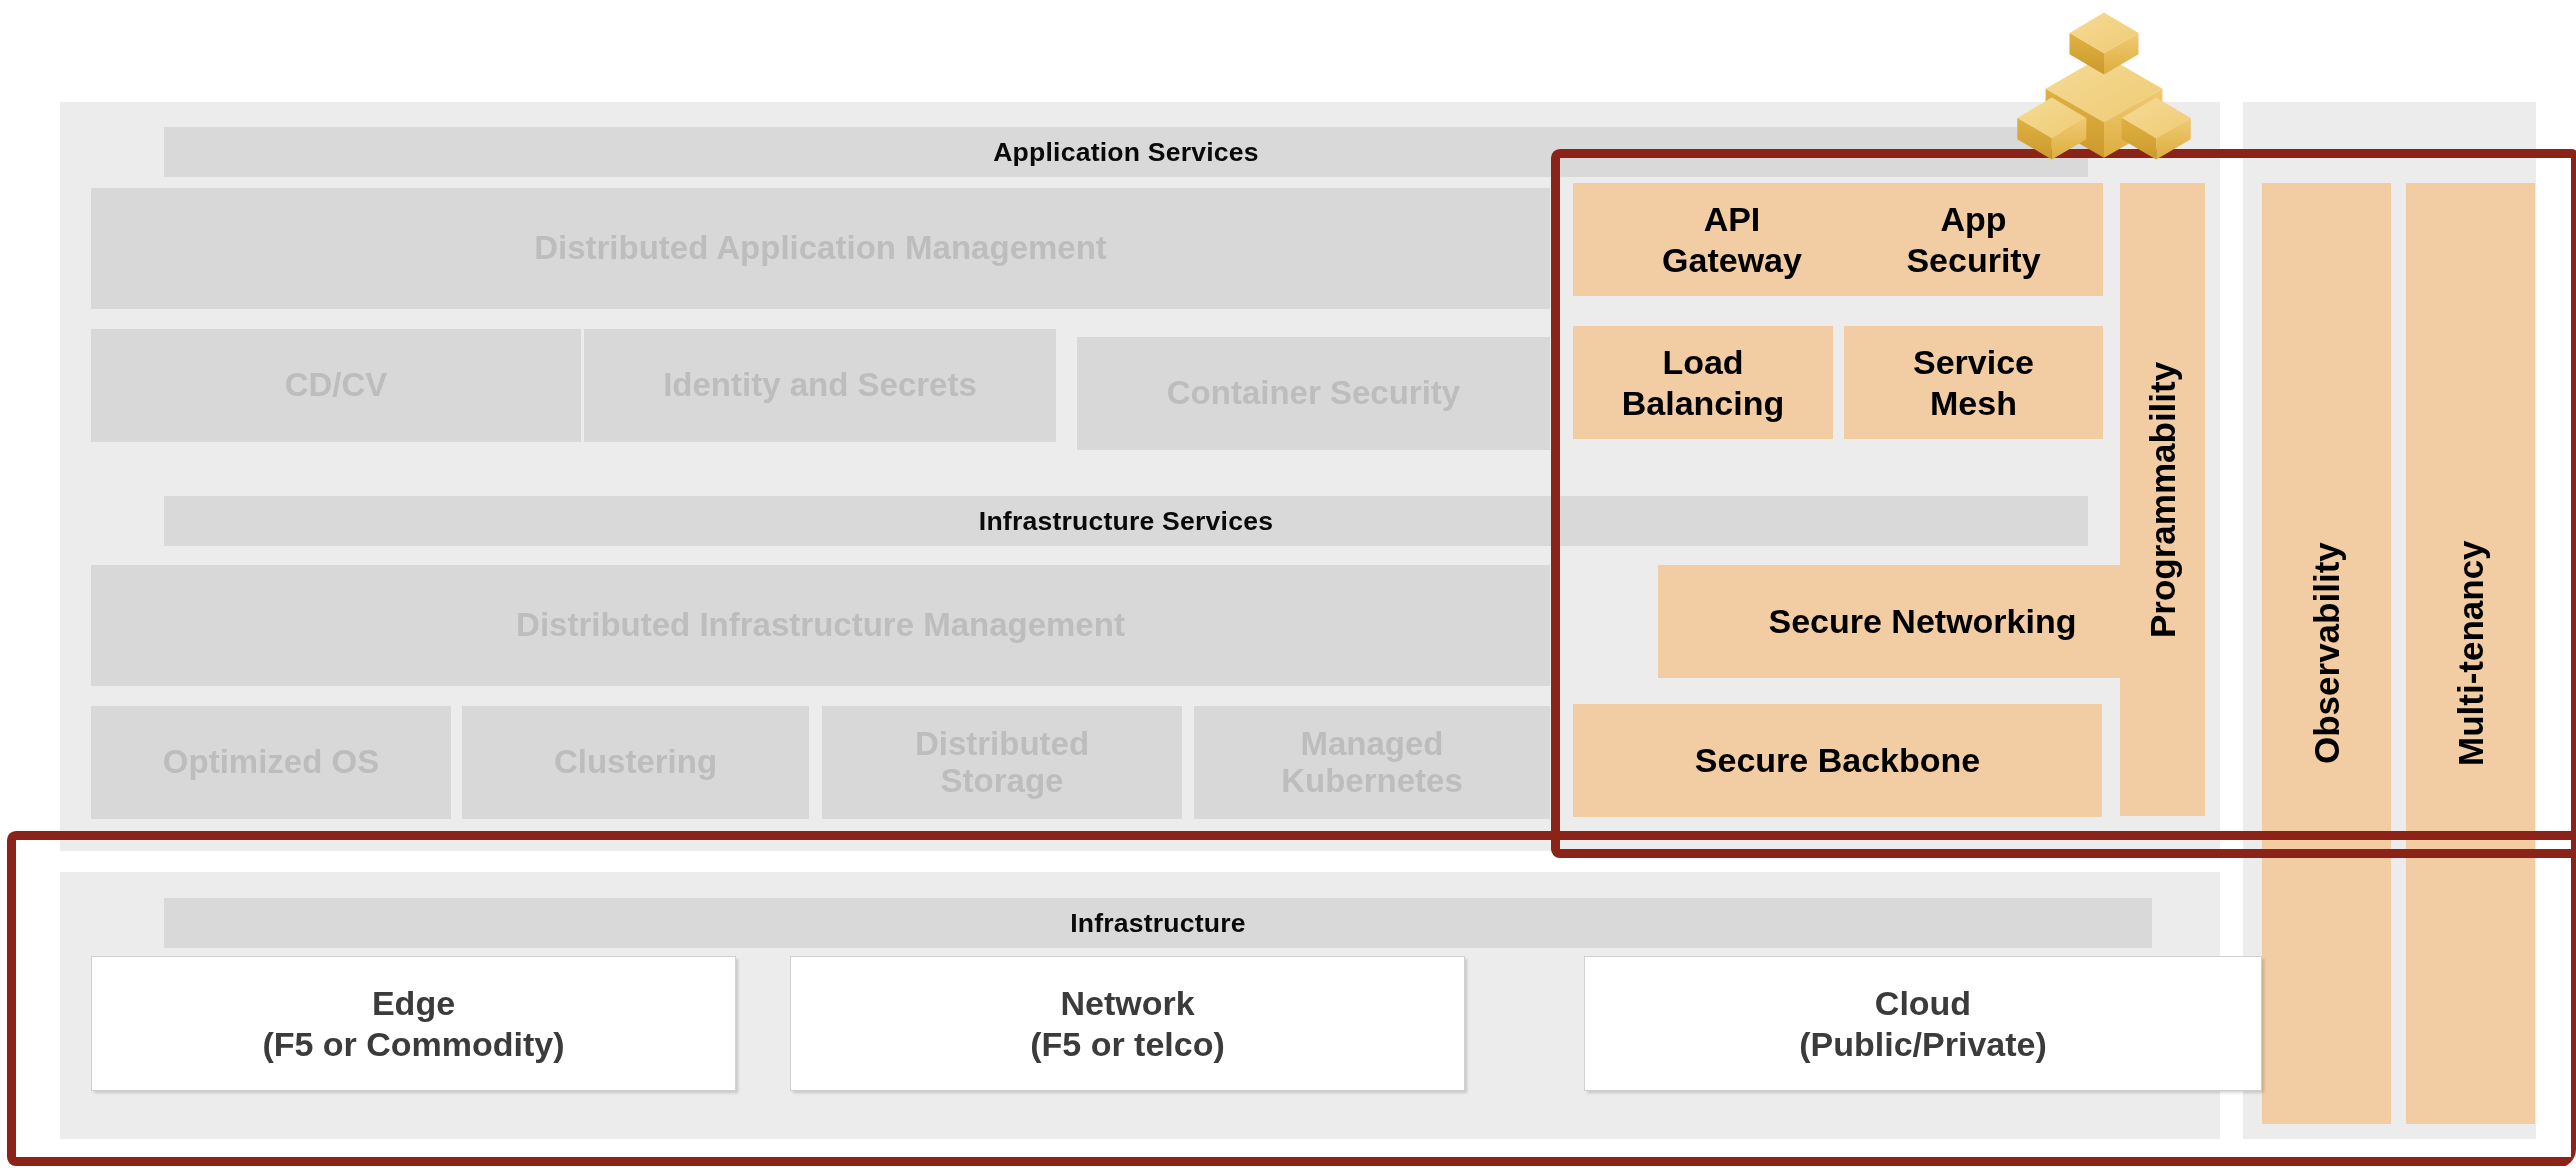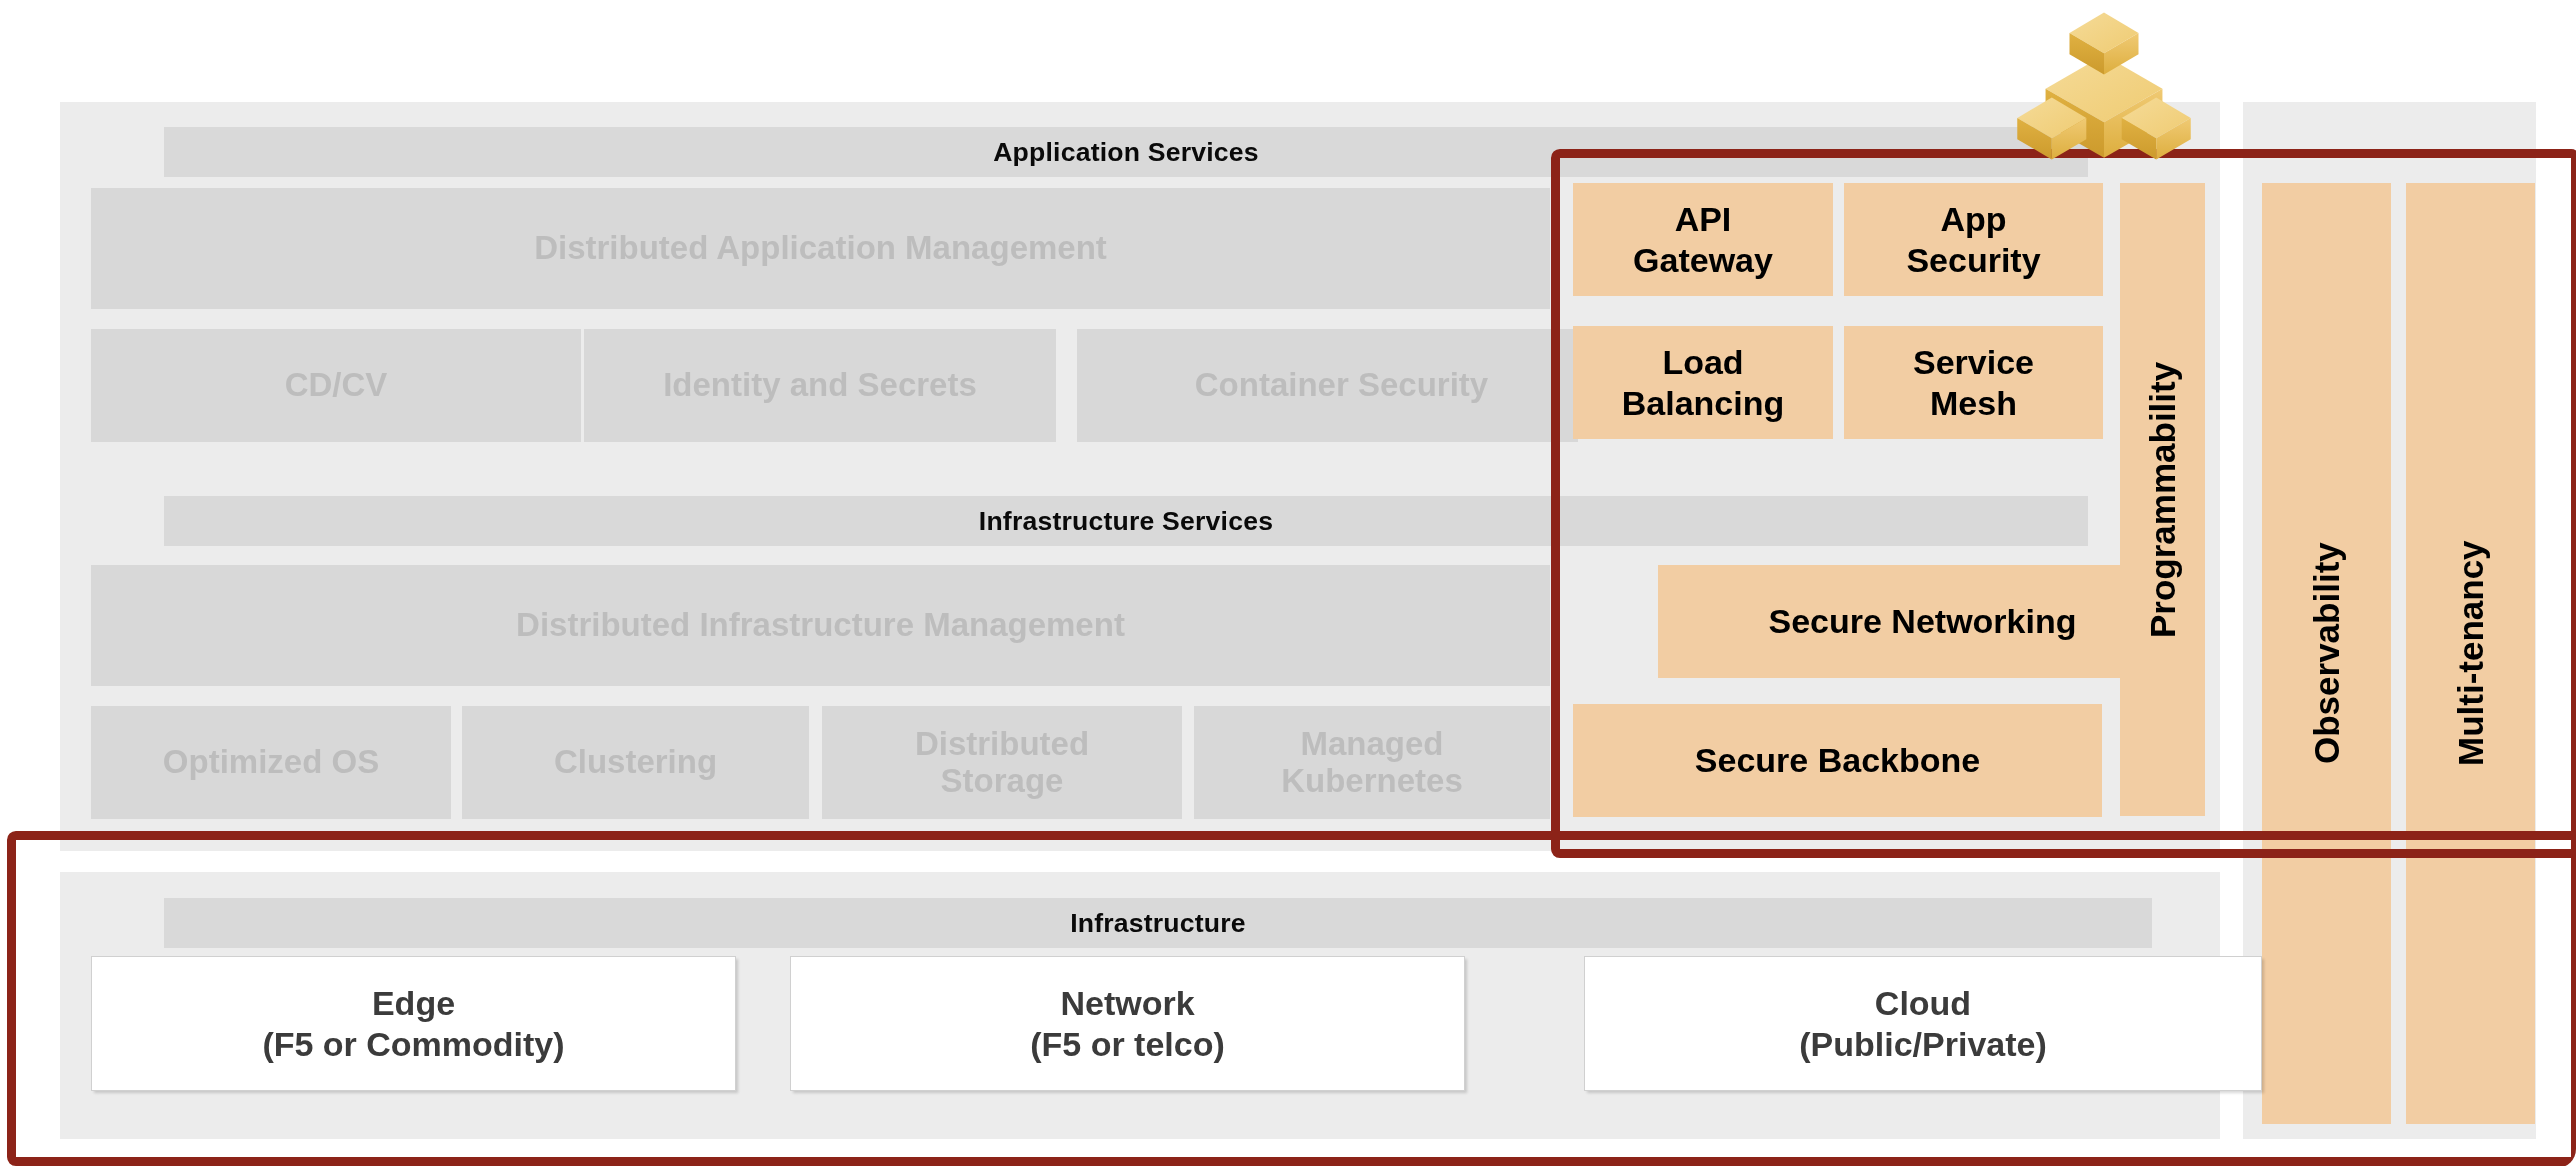--- a/index.html
+++ b/index.html
@@ -110,21 +110,21 @@
   <div class="grey-box" style="left:91px; top:188px; width:1459px; height:121px;">
     <span>Distributed Application Management</span>
   </div>
 
   <div class="grey-box" style="left:91px; top:329px; width:490px; height:113px;">
     <span>CD/CV</span>
   </div>
   <div class="grey-box" style="left:584px; top:329px; width:472px; height:113px;">
     <span>Identity and Secrets</span>
   </div>
-  <div class="grey-box" style="left:1077px; top:329px; width:473px; height:113px;padding-left:28px;">
+  <div class="grey-box" style="left:1077px; top:337px; width:473px; height:113px;">
     <span>Container Security</span>
   </div>
 
   <div class="section-header" style="left:164px; top:496px; width:1924px; height:50px;">
     <span>Infrastructure Services</span>
   </div>
 
   <div class="grey-box" style="left:91px; top:565px; width:1459px; height:121px;">
     <span>Distributed Infrastructure Management</span>
   </div>
@@ -135,21 +135,21 @@
   <div class="grey-box" style="left:462px; top:706px; width:347px; height:113px;">
     <span class="multiline">Clustering</span>
   </div>
   <div class="grey-box" style="left:822px; top:706px; width:360px; height:113px;">
     <span class="multiline">Distributed<br>Storage</span>
   </div>
   <div class="grey-box" style="left:1194px; top:706px; width:356px; height:113px;">
     <span class="multiline">Managed<br>Kubernetes</span>
   </div>
 
-  <div class="orange-box" style="left:1573px; top:183px; width:260px; height:113px;">
+  <div class="orange-box" style="left:1573px; top:183px; width:260px; height:113px;padding-left:29px;">
     <span class="multiline">API<br>Gateway</span>
   </div>
   <div class="orange-box" style="left:1844px; top:183px; width:259px; height:113px;">
     <span class="multiline">App<br>Security</span>
   </div>
   <div class="orange-box" style="left:1573px; top:326px; width:260px; height:113px;">
     <span class="multiline">Load<br>Balancing</span>
   </div>
   <div class="orange-box" style="left:1844px; top:326px; width:259px; height:113px;">
     <span class="multiline">Service<br>Mesh</span>

